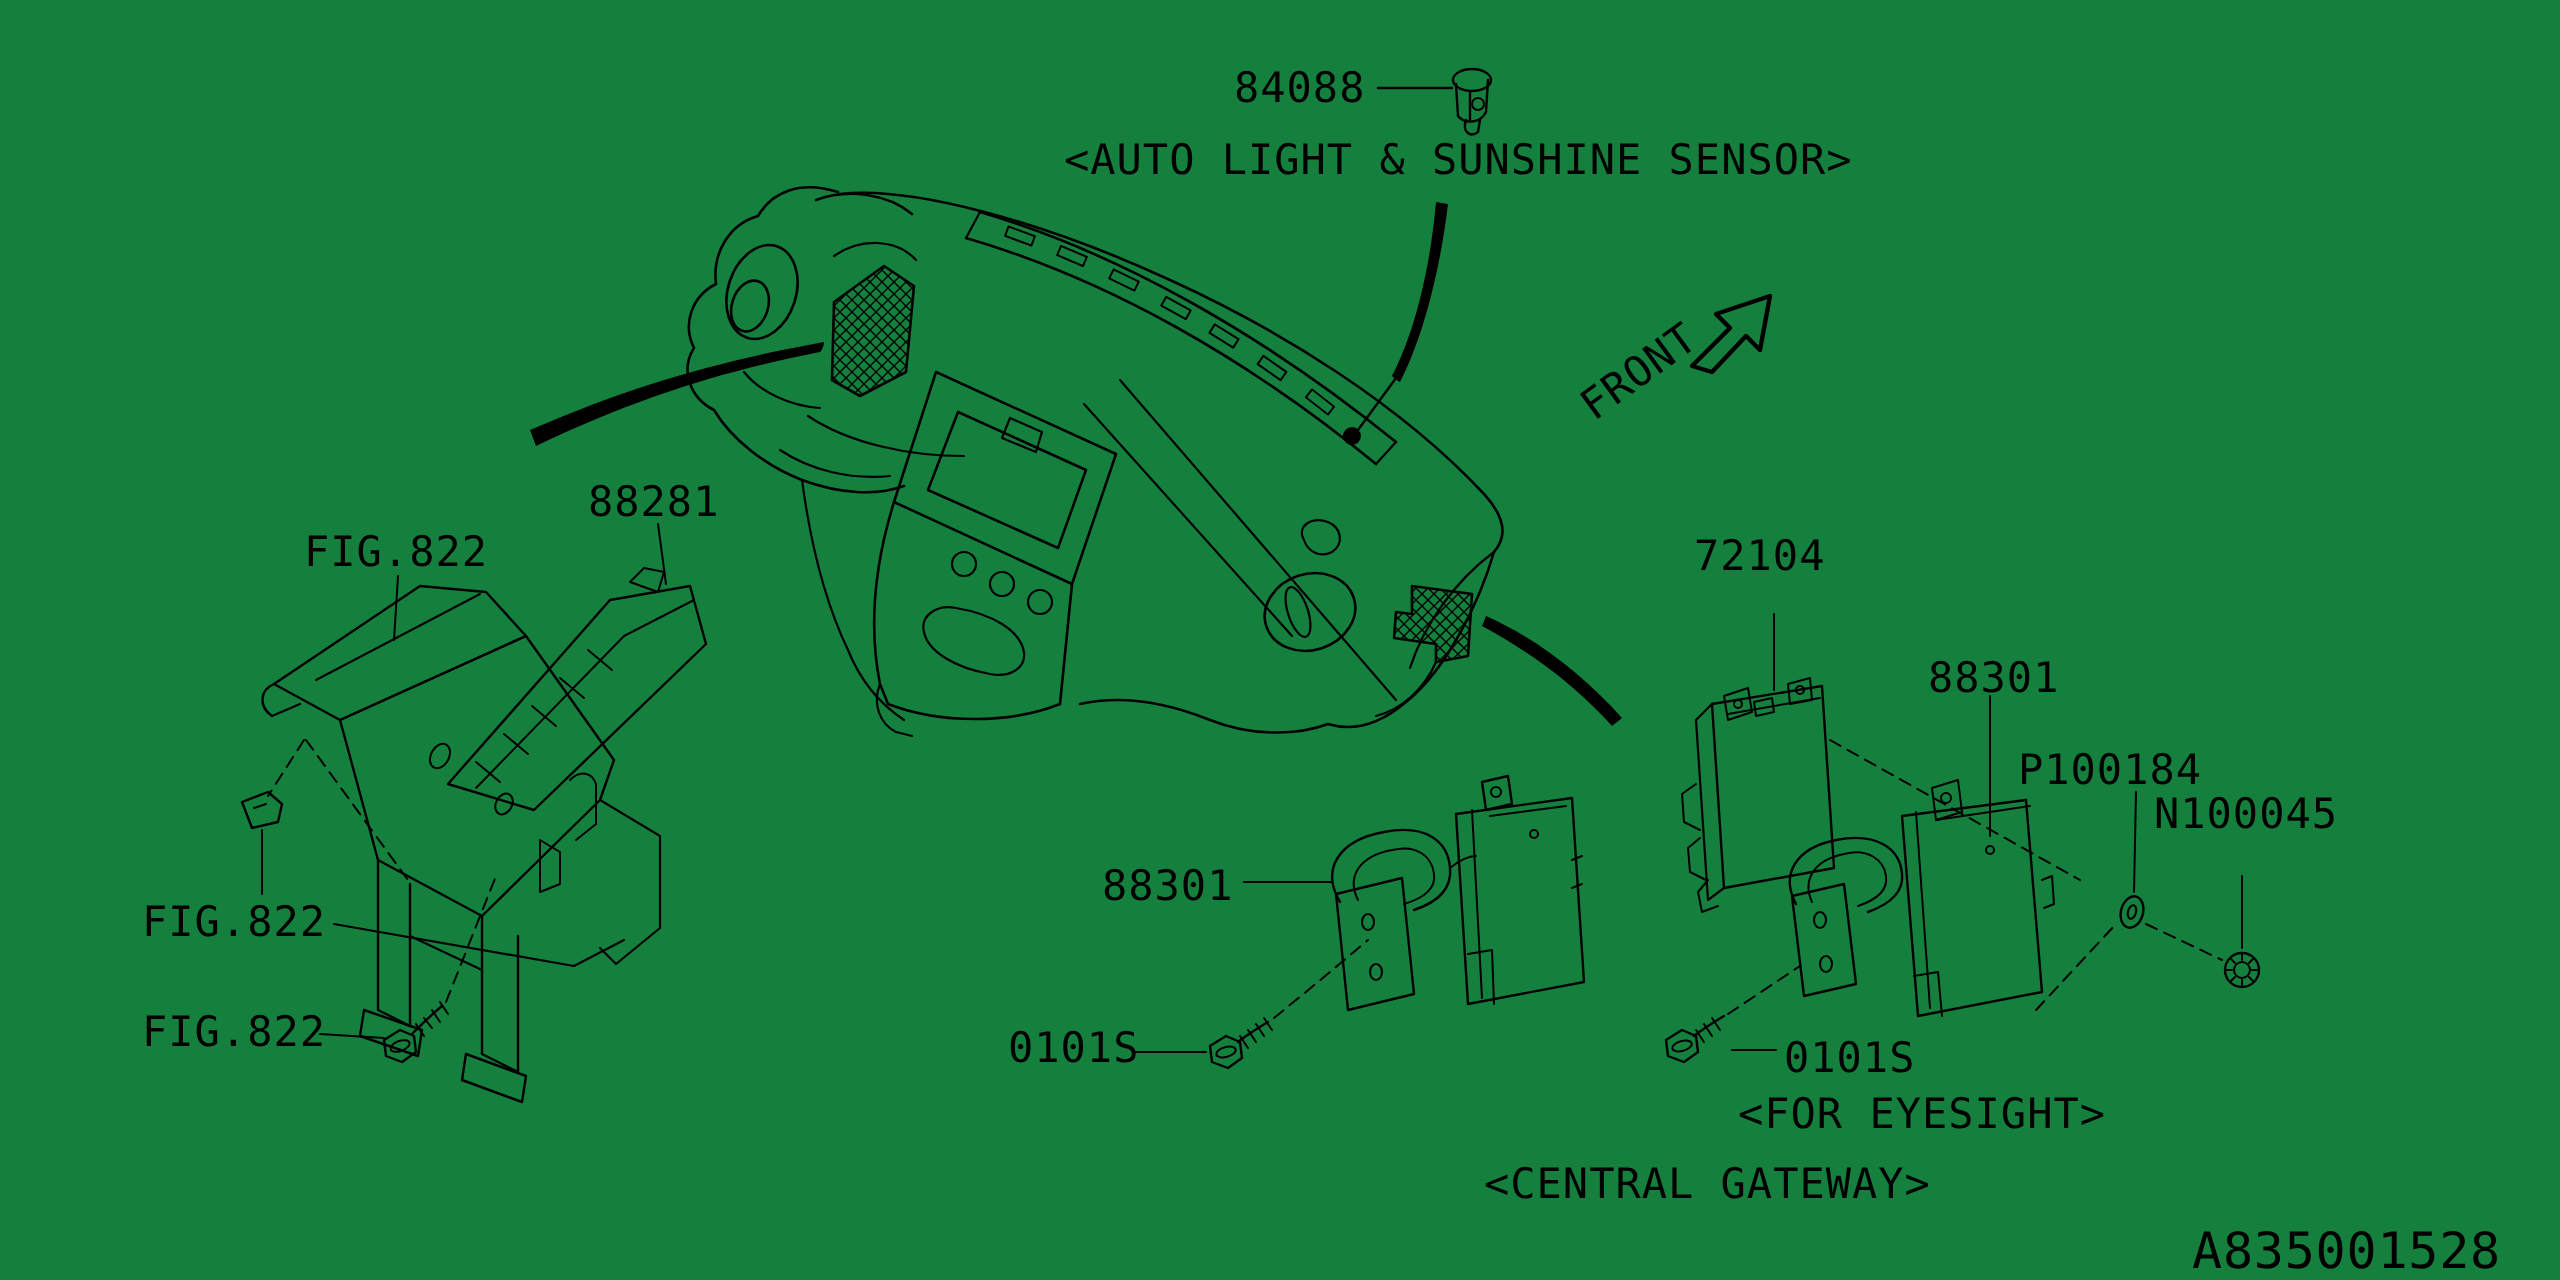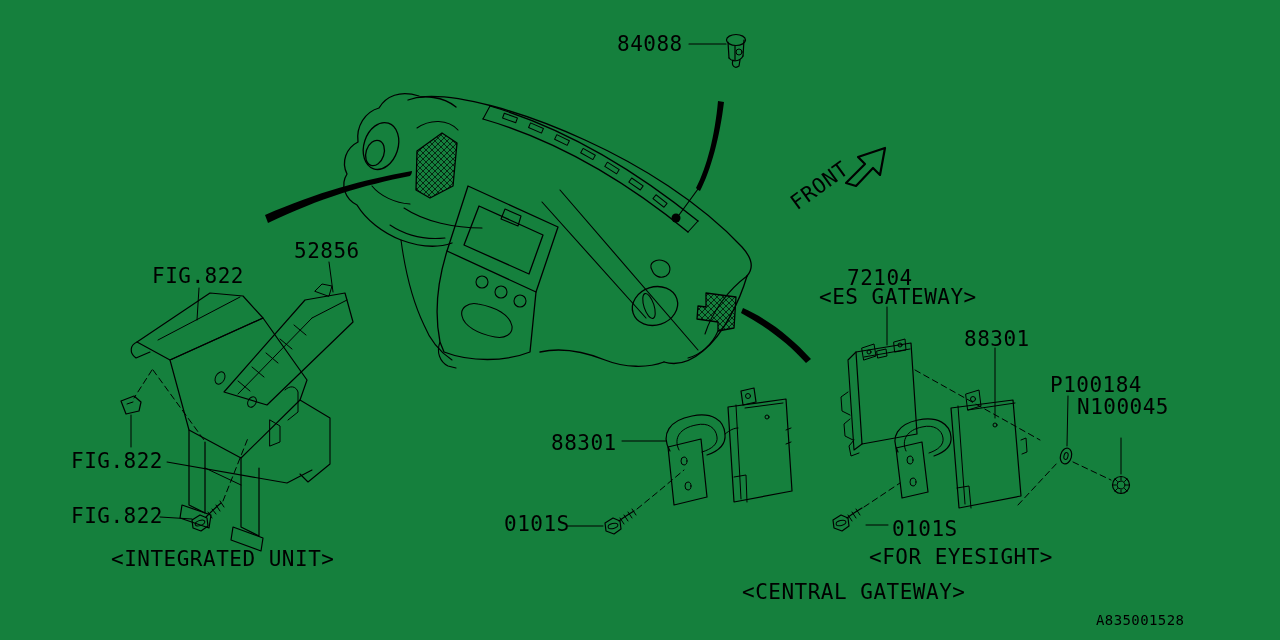--- a/index.html
+++ b/index.html
@@ -1,21 +1,21 @@
 <!DOCTYPE html>
 <html><head>
 <meta charset="utf-8">
 <style>
   html,body{margin:0;padding:0;background:#fff;}
   .stage{position:relative;width:1280px;height:640px;background:#15803d;overflow:hidden;
          font-family:"DejaVu Sans Mono","Liberation Mono",monospace;padding-left:36px;}
   .stage svg{position:absolute;left:0;top:0;}
   .lbl{position:absolute;color:#000;font-size:21px;line-height:1.0;letter-spacing:.5px;
        white-space:pre;font-family:"DejaVu Sans Mono","Liberation Mono",monospace;}
-  .lbl.small{font-size:14px;letter-spacing:.4px;}
+  .lbl.small{font-size:25px;letter-spacing:.4px;}
   .front-label{transform:rotate(-36deg);transform-origin:left top;}
 </style>
 </head>
 <body>
 
 <div class="stage">
 
 <svg width="1280" height="640" viewBox="0 0 1280 640">
   <defs>
     <pattern id="xhatch" width="6" height="6" patternUnits="userSpaceOnUse">
@@ -242,36 +242,35 @@
     <path d="M1121,438 L1121,474" stroke-width="1"></path>
     <path d="M866,525 L888,525" stroke-width="1"></path>
     <path d="M915,370 L1040,440" stroke-dasharray="6 4" stroke-width="1"></path>
     <path d="M1018,505 L1058,462" stroke-dasharray="6 4" stroke-width="1"></path>
     <path d="M1073,462 L1111,480" stroke-dasharray="6 4" stroke-width="1"></path>
     <path d="M864,507 L900,483" stroke-dasharray="6 4" stroke-width="1"></path>
   </g>
 </svg>
 
   <div class="lbl" style="left:617px;top:34px">84088</div>
+  <div class="lbl" style="left:532px;top:70px">&lt;AUTO LIGHT &amp; SUNSHINE SENSOR&gt;</div>
 
   <div class="lbl front-label" style="left:787px;top:197px">FRONT</div>
 
   <div class="lbl" style="left:152px;top:266px">FIG.822</div>
-  <div class="lbl" style="left:294px;top:241px">52856</div>
+  <div class="lbl" style="left:294px;top:241px">88281</div>
   <div class="lbl" style="left:71px;top:451px">FIG.822</div>
   <div class="lbl" style="left:71px;top:506px">FIG.822</div>
-  <div class="lbl" style="left:111px;top:549px">&lt;INTEGRATED UNIT&gt;</div>
 
   <div class="lbl" style="left:551px;top:433px">88301</div>
   <div class="lbl" style="left:504px;top:514px">0101S</div>
 
   <div class="lbl" style="left:847px;top:268px">72104</div>
-  <div class="lbl" style="left:819px;top:287px">&lt;ES GATEWAY&gt;</div>
   <div class="lbl" style="left:964px;top:329px">88301</div>
-  <div class="lbl" style="left:1050px;top:375px">P100184</div>
+  <div class="lbl" style="left:1009px;top:375px">P100184</div>
   <div class="lbl" style="left:1077px;top:397px">N100045</div>
   <div class="lbl" style="left:892px;top:519px">0101S</div>
   <div class="lbl" style="left:742px;top:582px">&lt;CENTRAL GATEWAY&gt;</div>
 
   <div class="lbl" style="left:869px;top:547px">&lt;FOR EYESIGHT&gt;</div>
   <div class="lbl small" style="left:1096px;top:613px">A835001528</div>
 
 </div>
 
 </body></html>

